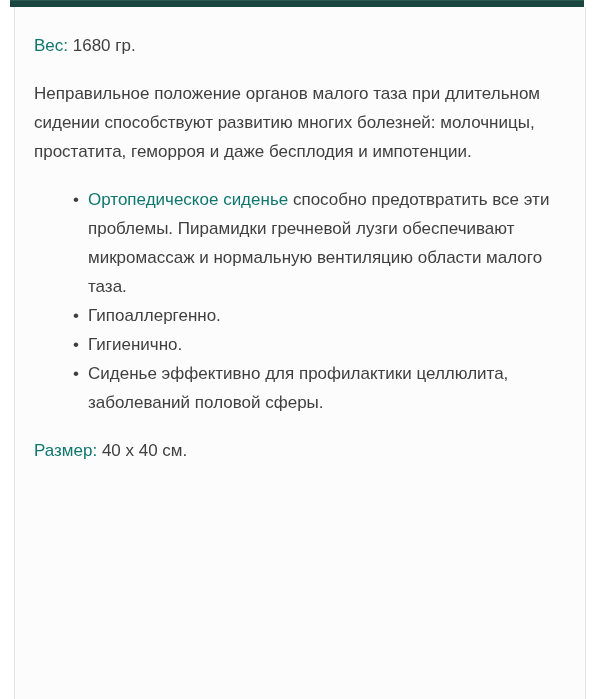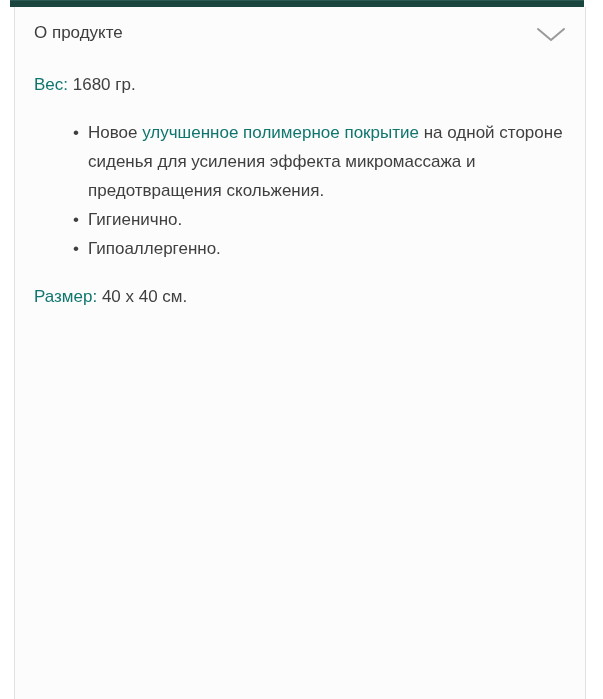--- a/index.html
+++ b/index.html
@@ -56,35 +56,31 @@
   }
   .mt-size { margin-top: 19px; }
 </style>
 </head>
 <body>
 
 <div class="page">
   <div class="top-bar"></div>
   <div class="card">
 
-    <div class="accordion-header">
-      <span class="accordion-title">О продукте</span>
-      <svg class="chevron" viewBox="0 0 30 16">
-        <path d="M2 2 L15 13 L28 2" fill="none" stroke="#9a9a9a" stroke-width="2" stroke-linecap="round" stroke-linejoin="round"></path>
-      </svg>
-    </div>
 
     <div class="content">
       <p class="para mt-weight-top"><span class="b">Вес:</span><span> 1680 гр.</span></p>
 
+      <p class="para mt-intro">Неправильное положение органов малого таза при длительном сидении способствуют развитию многих болезней: молочницы, простатита, геморроя и даже бесплодия и импотенции.</p>
 
       <ul class="feature-list">
-          <li><span>Новое </span><span class="b">улучшенное полимерное покрытие</span><span> на одной стороне сиденья для усиления эффекта микромассажа и предотвращения скольжения.</span></li>
+          <li><span class="b">Ортопедическое сиденье</span><span> способно предотвратить все эти проблемы. Пирамидки гречневой лузги обеспечивают микромассаж и нормальную вентиляцию области малого таза.</span></li>
+          <li><span>Гипоаллергенно.</span></li>
           <li><span>Гигиенично.</span></li>
-          <li><span>Гипоаллергенно.</span></li>
+          <li><span>Сиденье эффективно для профилактики целлюлита, заболеваний половой сферы.</span></li>
         </ul>
 
       <p class="para mt-size"><span class="b">Размер:</span><span> 40 х 40 см.</span></p>
 
     </div>
 
   </div>
 </div>
 
 </body></html>

